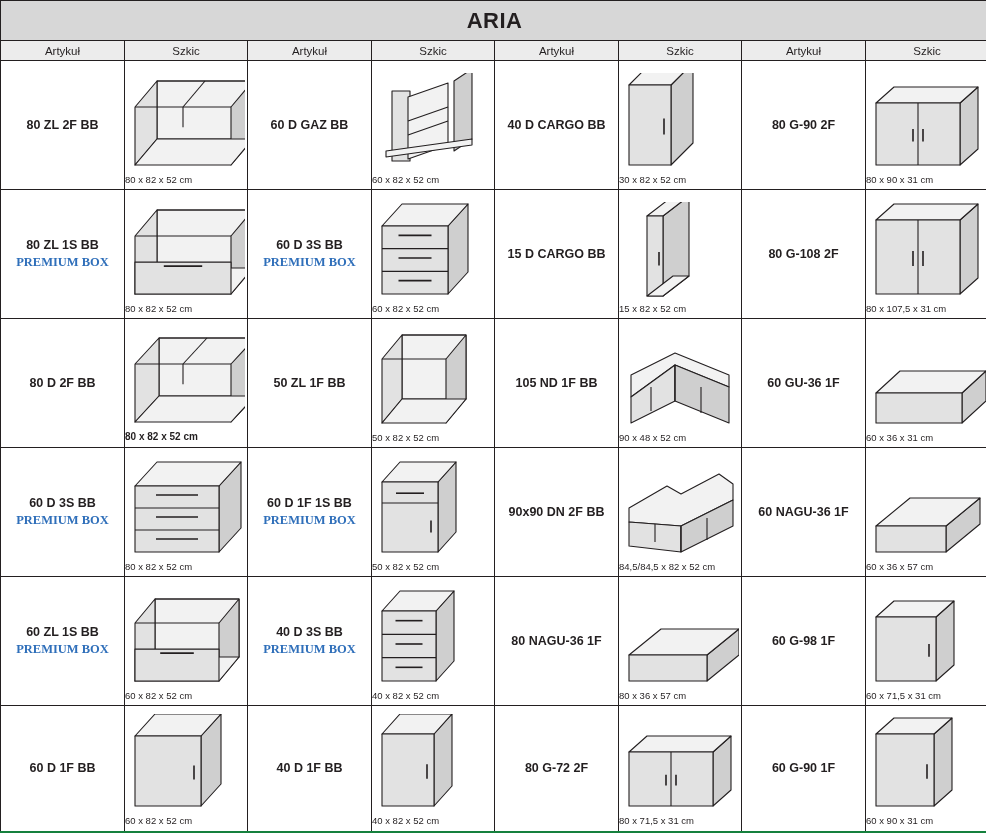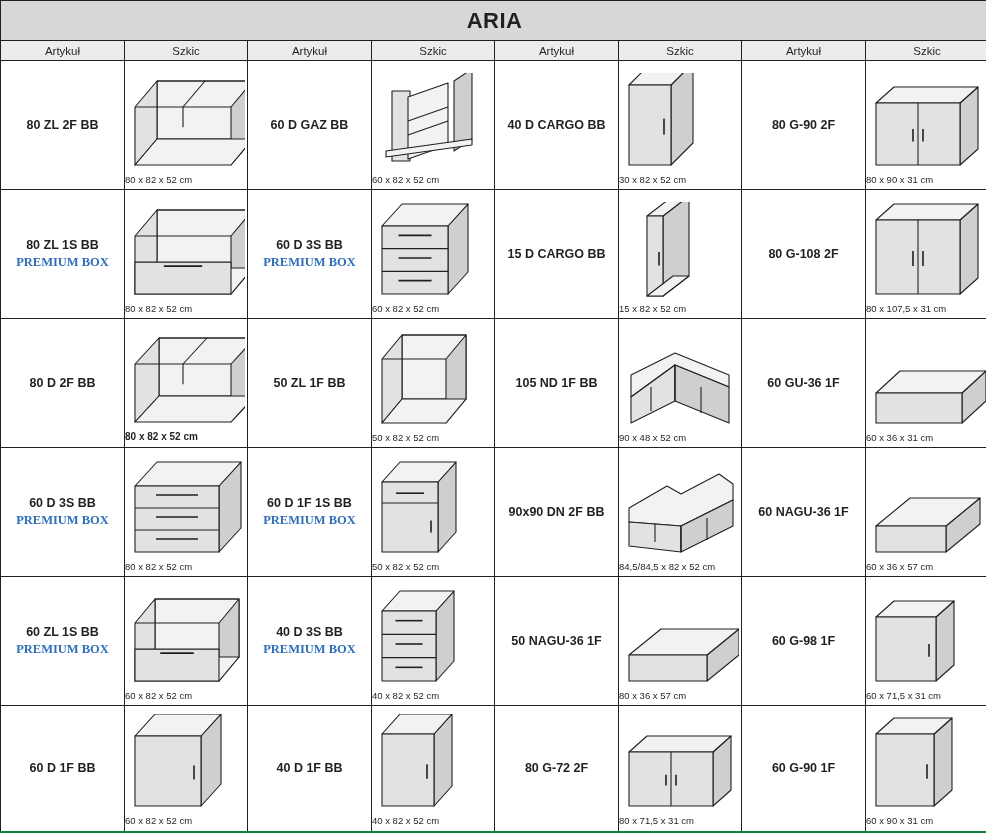--- a/index.html
+++ b/index.html
@@ -433,21 +433,21 @@
                 <line x1="8" y1="45.33333333333333" x2="62" y2="45.33333333333333"></line>
                 <line x1="8" y1="68.66666666666666" x2="62" y2="68.66666666666666"></line>
                 <line x1="21.5" y1="31.666666666666664" x2="48.5" y2="31.666666666666664" stroke-width="1.6"></line>
                 <line x1="21.5" y1="55" x2="48.5" y2="55" stroke-width="1.6"></line>
                 <line x1="21.5" y1="78.33333333333334" x2="48.5" y2="78.33333333333334" stroke-width="1.6"></line>
               </svg>
             </div>
             <div class="dim">40 x 82 x 52 cm</div>
           </td>
           <td class="cell-art">
-            <div class="art-name">50 NAGU-36 1F</div>
+            <div class="art-name">80 NAGU-36 1F</div>
           </td>
           <td class="cell-sketch">
             <div class="sketch-wrap">
               <svg width="118" height="100" viewBox="0 0 118 100" fill="none" stroke="#231f20" stroke-width="1.1" stroke-linejoin="round">
                 <polygon points="86,66 118,40 118,66 86,92" fill="#cfcfcf"></polygon>
                 <polygon points="8,66 40,40 118,40 86,66" fill="#f2f2f2"></polygon>
                 <polygon points="8,66 86,66 86,92 8,92" fill="#e2e2e2"></polygon>
               </svg>
             </div>
             <div class="dim">80 x 36 x 57 cm</div>

